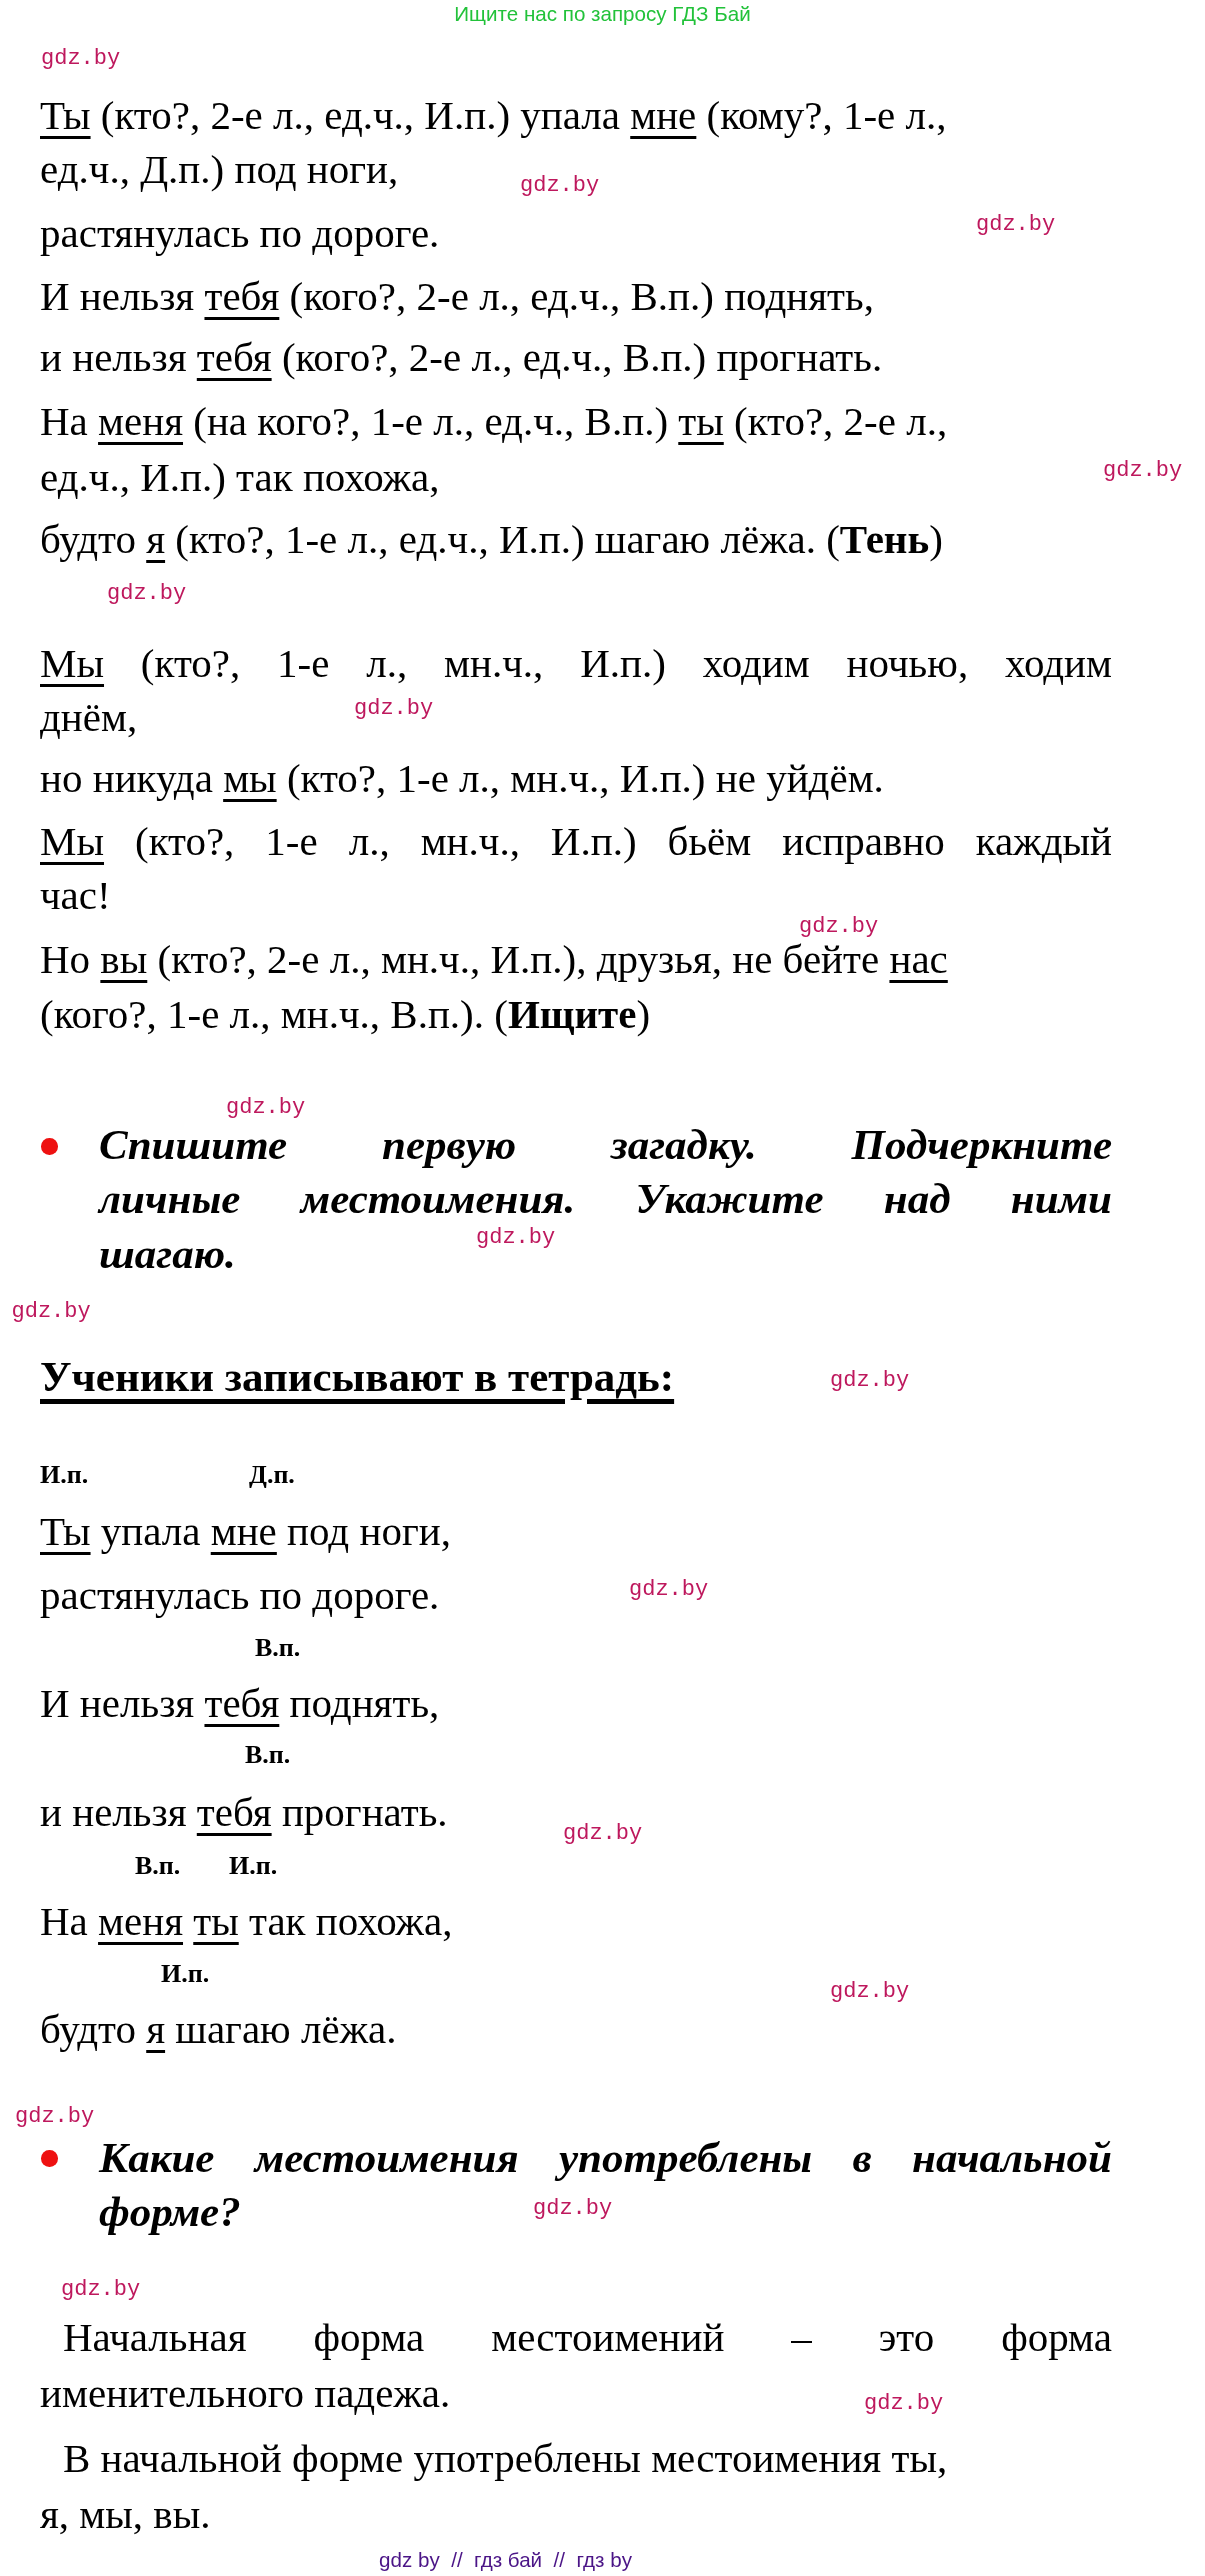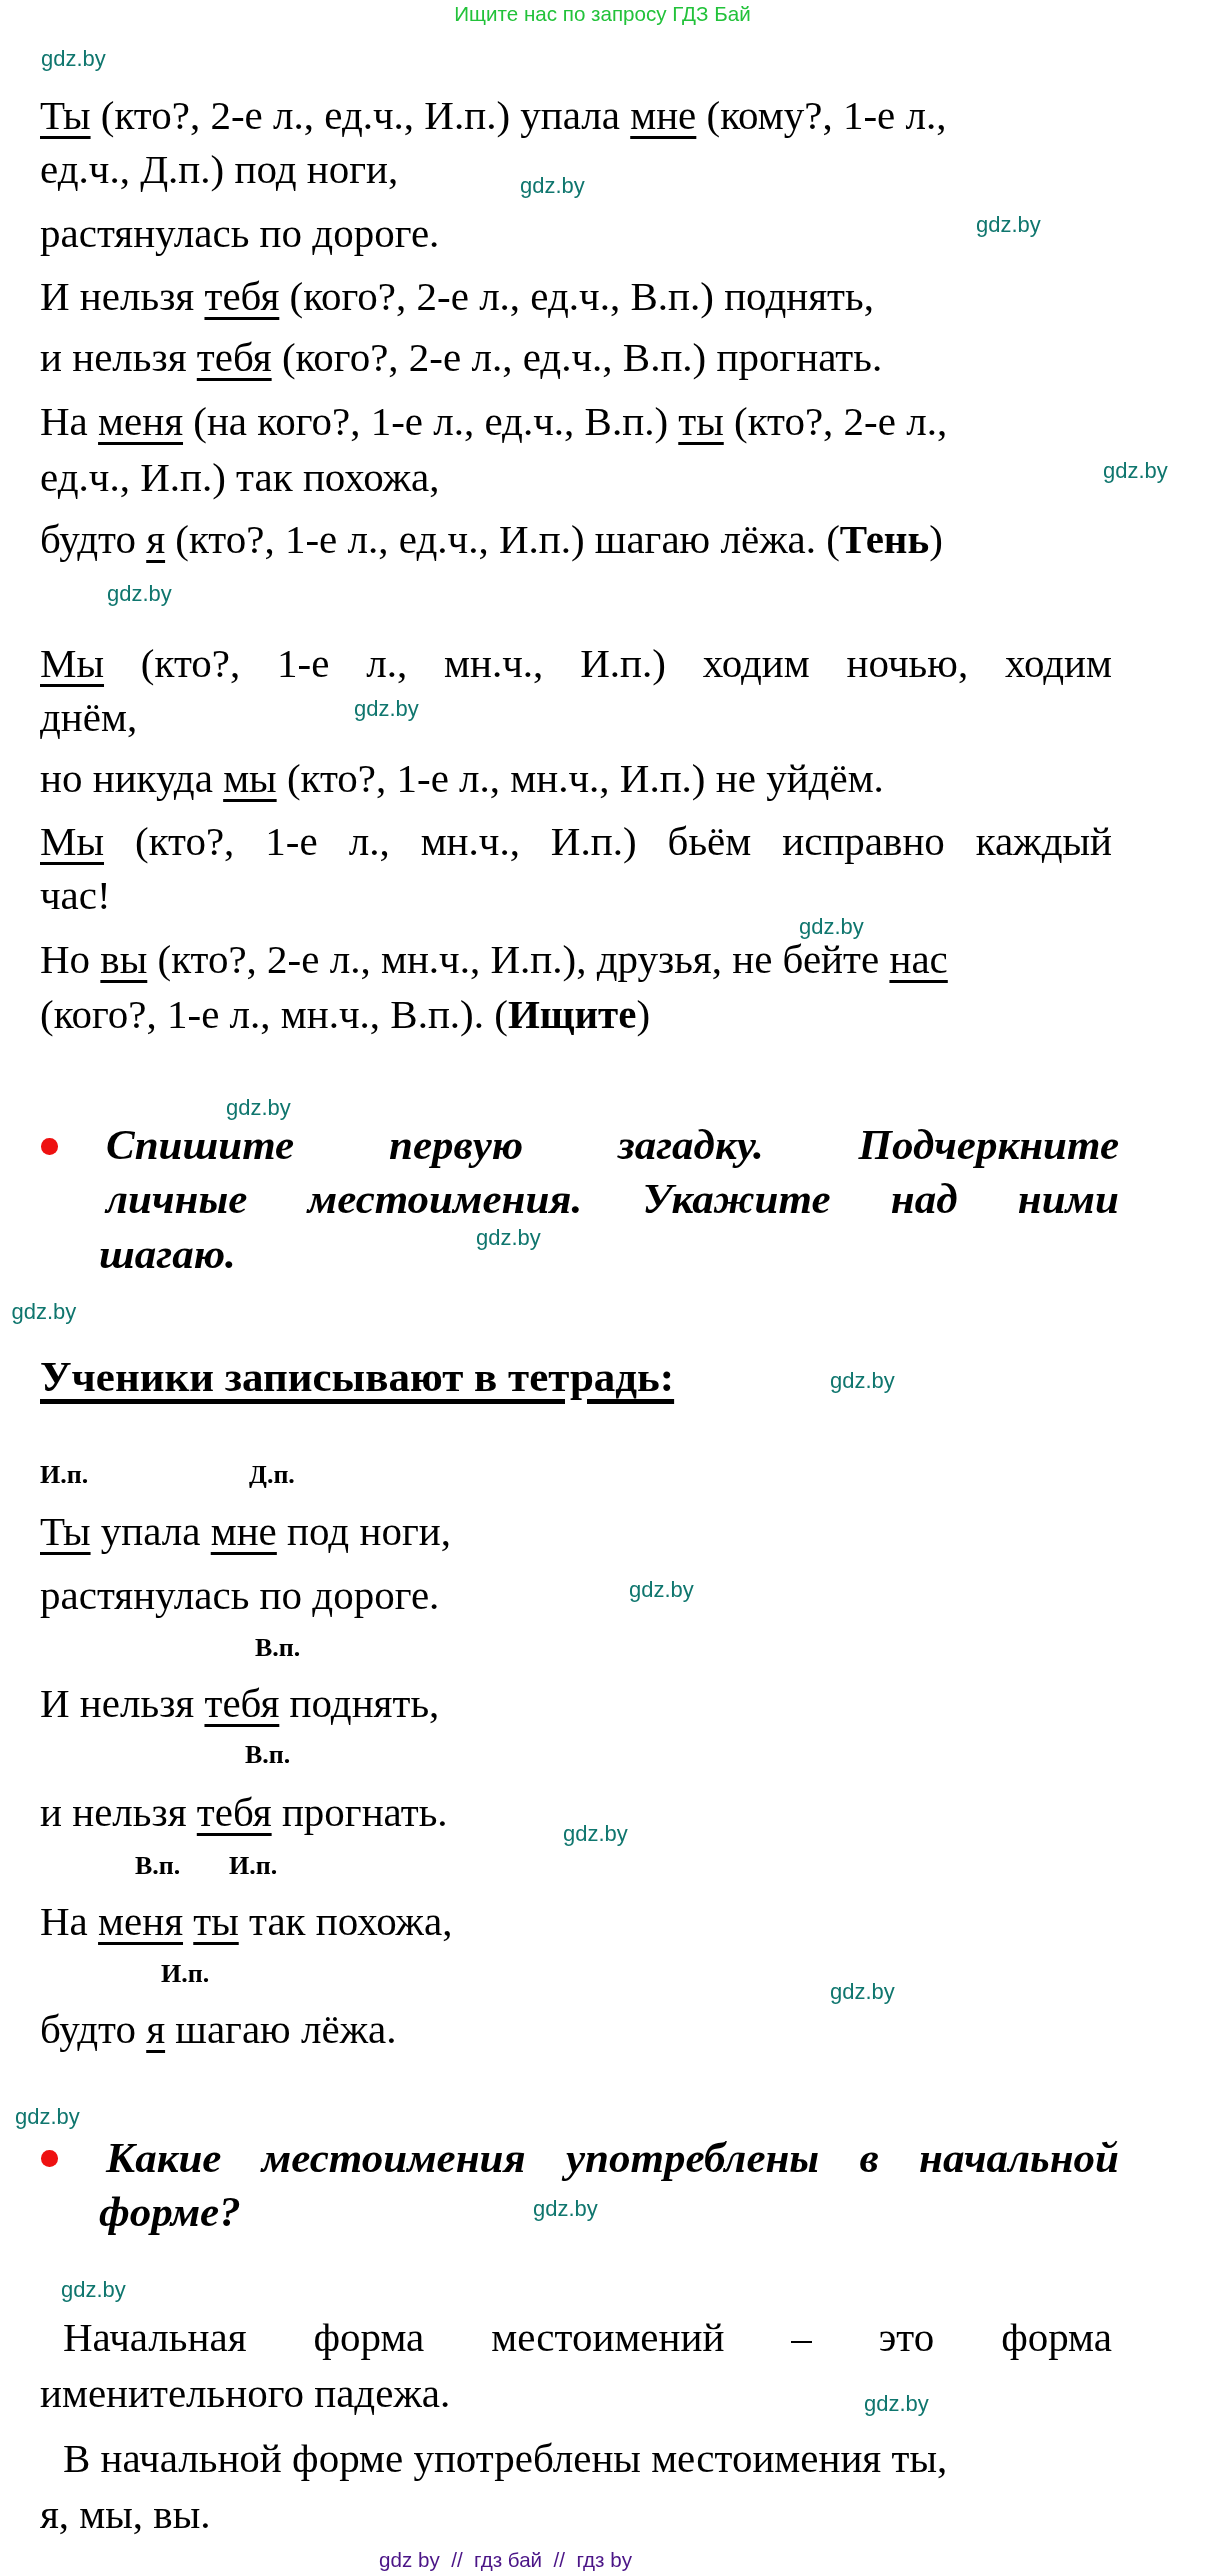--- a/index.html
+++ b/index.html
@@ -3,26 +3,26 @@
 <meta charset="utf-8">
 <style>
   html, body { margin:0; padding:0; background:#ffffff; }
   body { width:1205px; height:2576px; position:relative; overflow:hidden;
          font-family:"Liberation Serif", "DejaVu Serif", serif; color:#000; }
   .abs { position:absolute; white-space:nowrap; }
   .top-banner { left:0; width:1205px; top:1.6px; text-align:center;
                 font-family:"Liberation Sans","DejaVu Sans",sans-serif; font-size:20.6px; color:#22c23a; }
   .footer { left:0; width:1011px; top:2548px; text-align:center;
             font-family:"Liberation Sans","DejaVu Sans",sans-serif; font-size:20.6px; color:#4b1587; }
-  .wm { font-family:Liberation Sans, sans-serif; font-size:22px; color:#0f766e; }
+  .wm { font-family:Liberation Mono, monospace; font-size:22px; color:#be185d; }
   .line { font-size:41px; line-height:49px; left:40px; }
   .u { text-decoration:underline; text-decoration-thickness:3.3px; text-underline-offset:6.6px; }
   .b { font-weight:bold; }
   .task { font-size:43px; font-weight:bold; font-style:italic; left:99px; width:1013px; line-height:54px; }
-  .just { text-align:justify; text-align-last:justify;margin-left:7px; }
+  .just { text-align:justify; text-align-last:justify; }
   .bullet { width:16.5px; height:16.5px; border-radius:50%; background:#ee1111; }
   .case { font-size:26px; font-weight:bold;text-align:center; }
   .heading { font-size:43px; font-weight:bold; left:40px;
              text-decoration:underline; text-decoration-thickness:5px; text-underline-offset:8.2px; }
 </style>
 </head>
 <body>
 
 <div class="abs top-banner">Ищите нас по запросу ГДЗ Бай</div>
 

